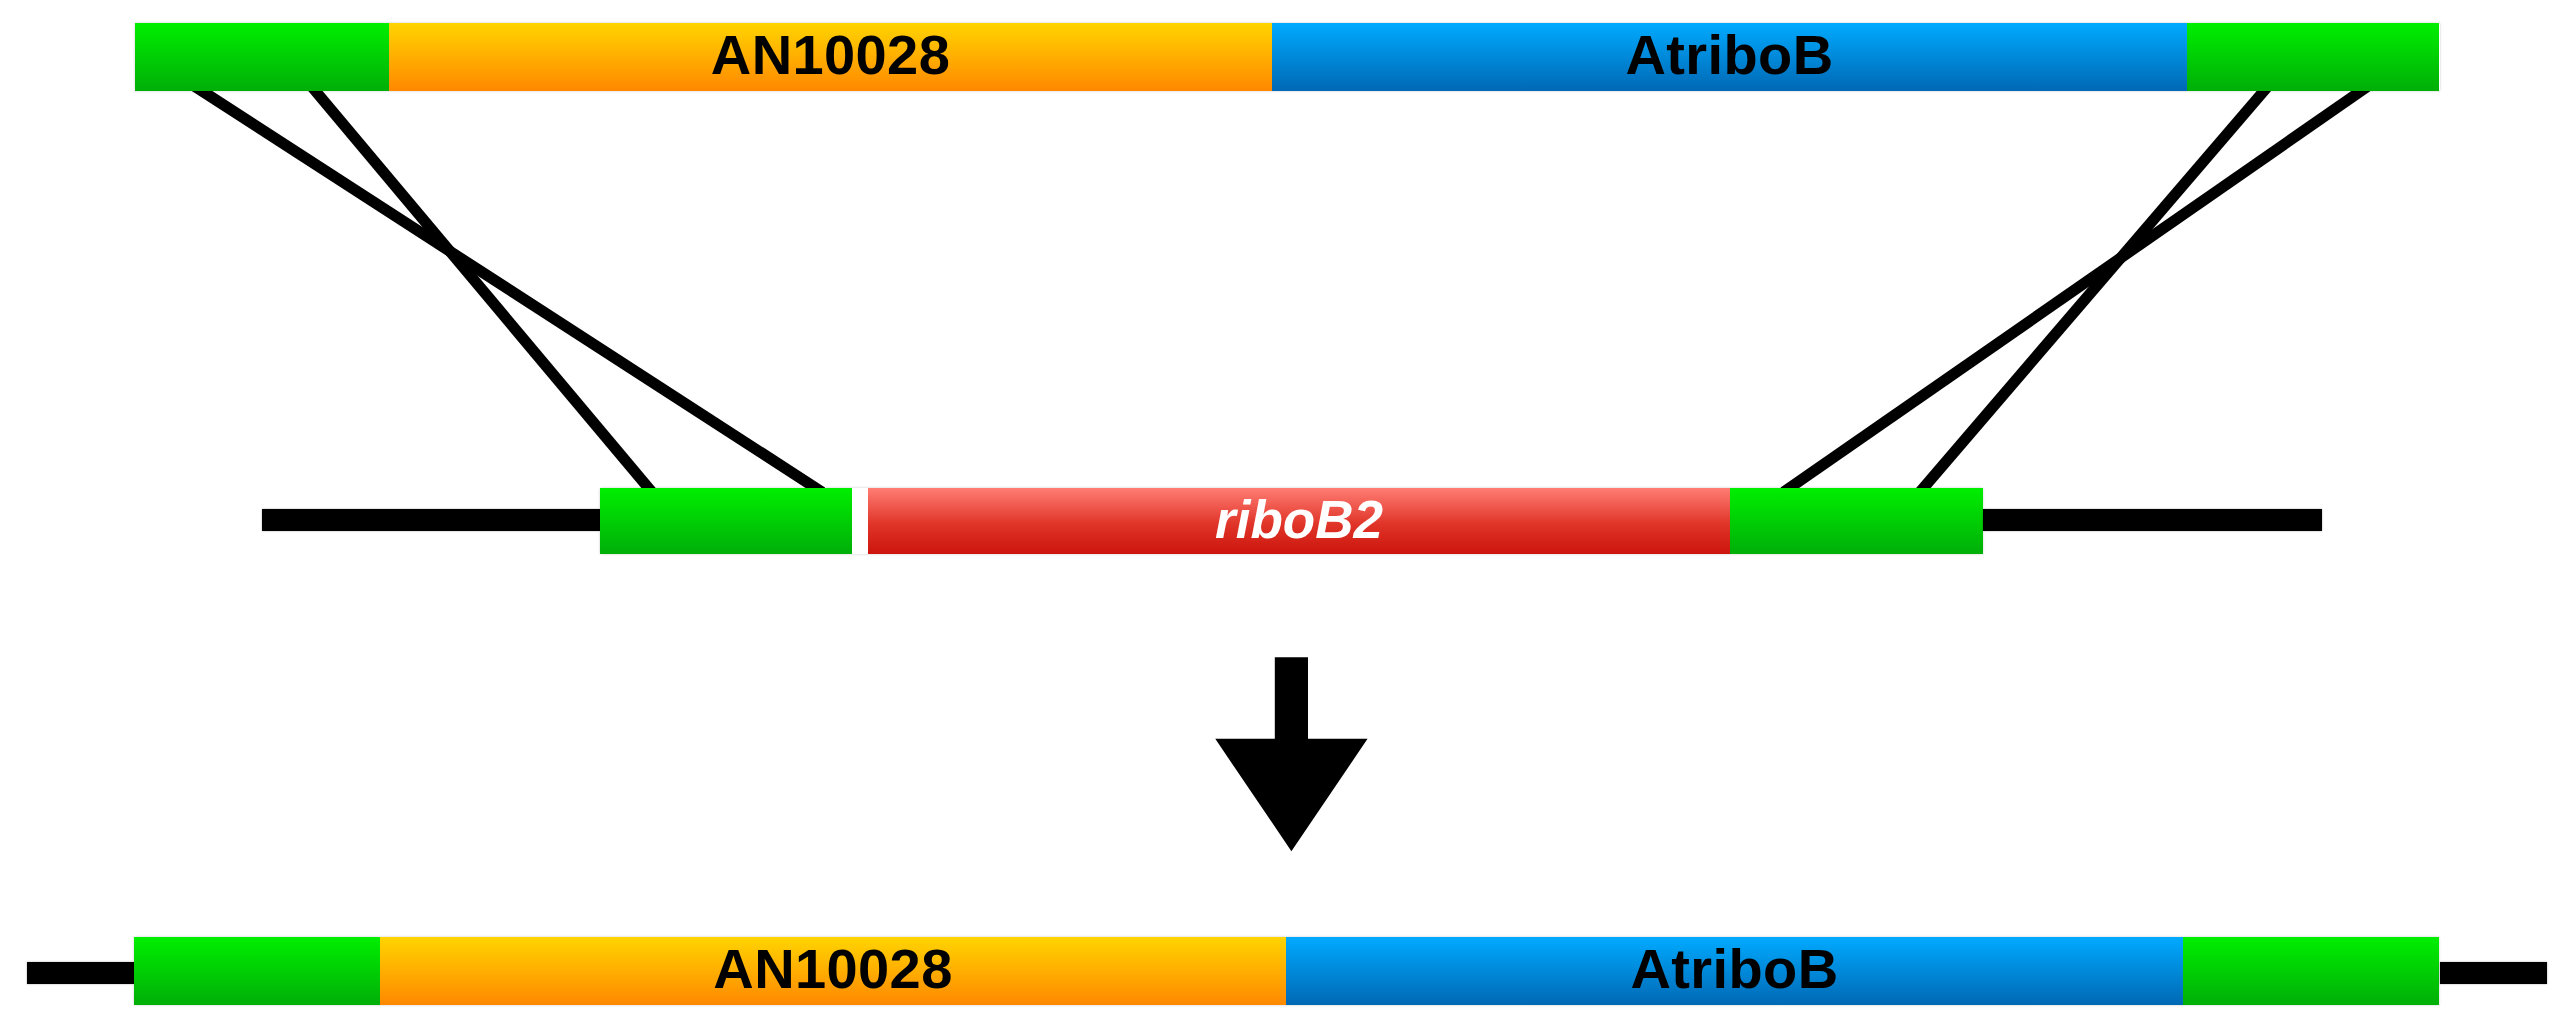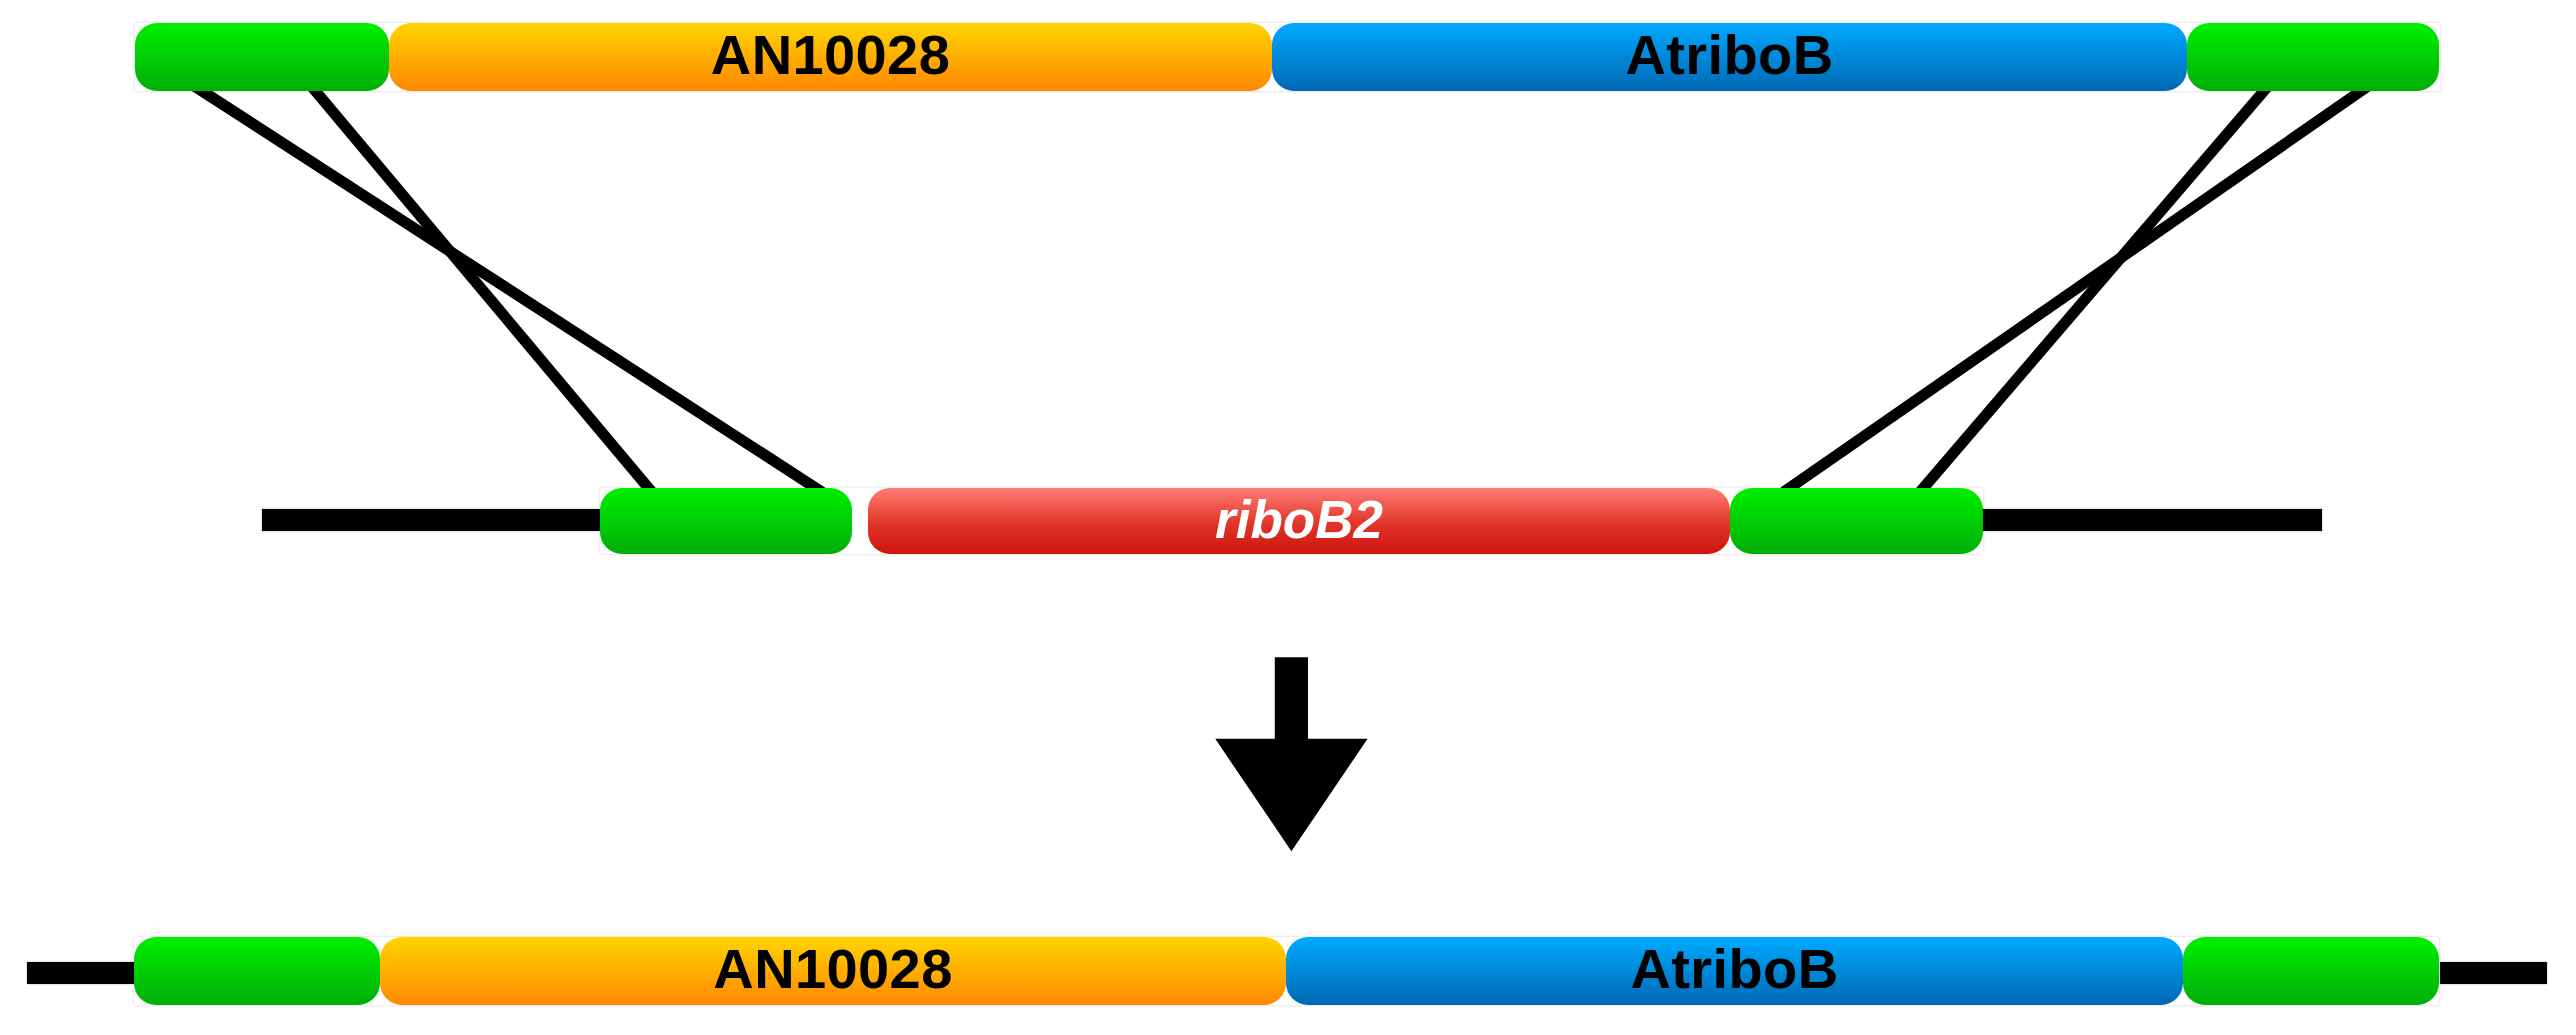--- a/index.html
+++ b/index.html
@@ -37,21 +37,20 @@
     flex-direction: row;
     z-index: 1;
     border-radius: 1.7px;
     box-shadow: 0 0 2.6px rgba(0,0,0,0.22);
   }
   .seg {
     height: 100%;
     display: flex;
     align-items: center;
     justify-content: center;
-    border-radius: 22px;
   }
   .seg.flank  { background: linear-gradient(180deg, var(--flank-top) 0%, var(--flank-bottom) 100%); }
   .seg.gene1  { background: linear-gradient(180deg, var(--gene1-top) 0%, var(--gene1-bottom) 100%); }
   .seg.gene2  { background: linear-gradient(180deg, var(--gene2-top) 0%, var(--gene2-bottom) 100%); }
   .seg.target { background: linear-gradient(180deg, var(--target-top) 0%, #e03428 55%, var(--target-bottom) 100%); }
 
   .gene-label {
     font-size: 56px;
     font-weight: bold;
     color: var(--gene-label-text, #000);

